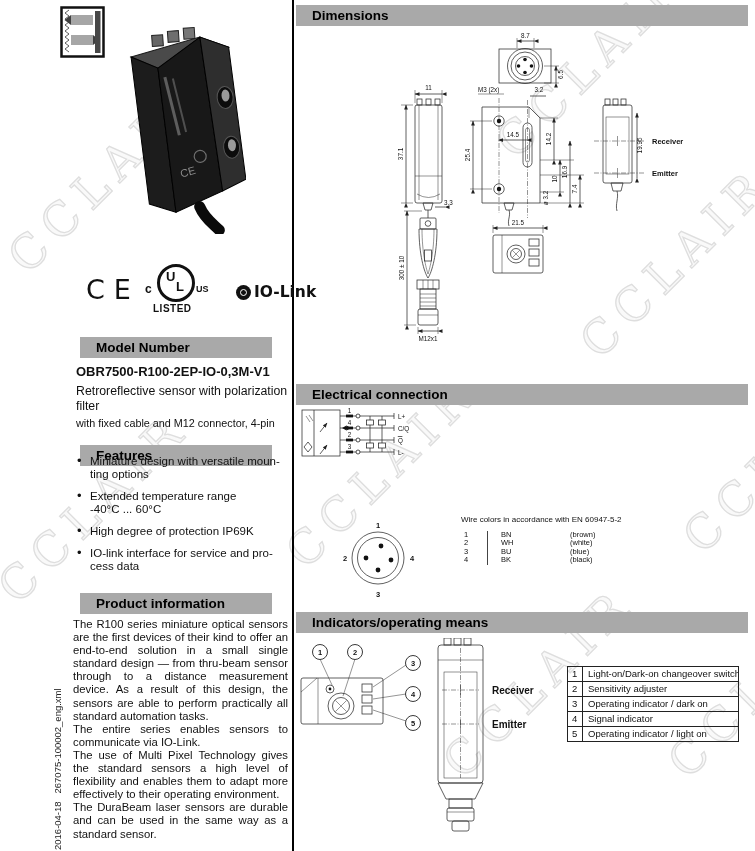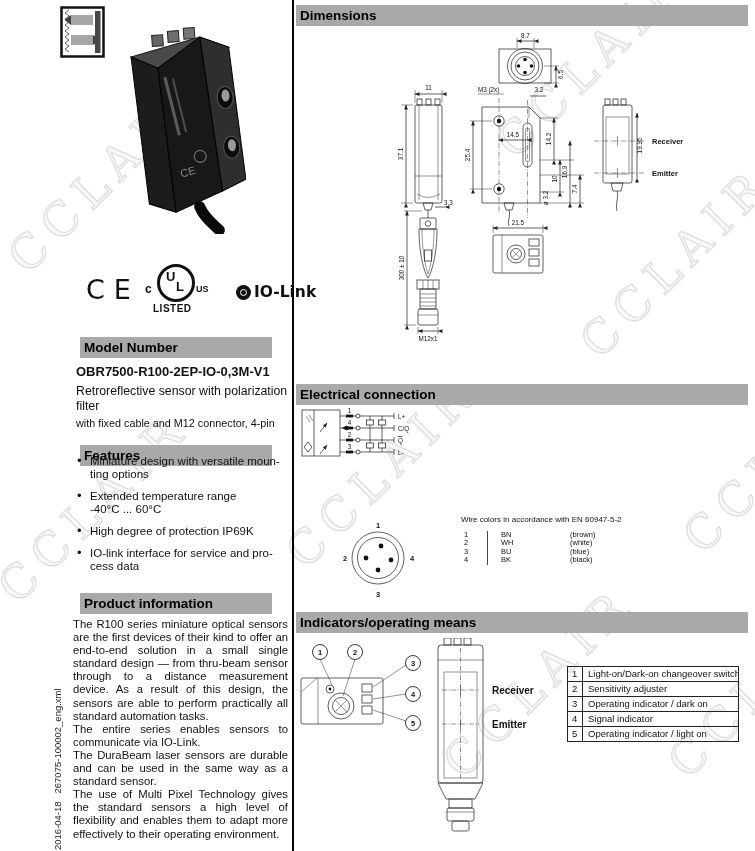--- a/index.html
+++ b/index.html
@@ -1,20 +1,20 @@
 <!DOCTYPE html>
 <html><head>
 <meta charset="utf-8">
 <style>
   html,body{margin:0;padding:0;background:#fff;}
   #page{position:relative;width:755px;height:851px;background:#ffffff;overflow:hidden;
         font-family:"Liberation Sans",sans-serif;color:#111;}
   .abs{position:absolute;}
   .hdr{position:absolute;background:#a9a9a9;color:#000;font-weight:bold;font-size:13.5px;
-       line-height:21px;height:21px;padding-left:4px;box-sizing:border-box;z-index:2;}
+       line-height:21px;height:21px;padding-left:16px;box-sizing:border-box;z-index:2;}
   .hdr.right{width:452px;left:296px;}
   .hdr.left{width:192px;left:80px;}
   .wm{position:absolute;z-index:0;font-family:"DejaVu Serif",serif;font-size:46px;letter-spacing:10px;
       color:rgba(200,200,200,0.10);-webkit-text-stroke:1.3px #dedede;transform:rotate(-45deg);
       pointer-events:none;white-space:nowrap;}
   .z1{position:absolute;z-index:1;}
   #divider{position:absolute;left:292px;top:0;width:1.5px;height:851px;background:#000;z-index:2;}
   #sidenote{position:absolute;left:52px;top:850px;transform:rotate(-90deg);transform-origin:0 0;
             font-size:9.5px;color:#222;white-space:pre;z-index:2;}
   
@@ -139,22 +139,22 @@
 -40°C ... 60°C</li>
     <li>High degree of protection IP69K</li>
     <li>IO-link interface for service and pro-
 cess data</li>
   </ul>
 
   <div class="hdr left" style="top:593px;">Product information</div>
   <div class="abs" id="prodinfo">
     <p>The R100 series miniature optical sensors are the first devices of their kind to offer an end-to-end solution in a small single standard design — from thru-beam sensor through to a distance measurement device. As a result of this design, the sensors are able to perform practically all standard automation tasks.</p>
     <p>The entire series enables sensors to communicate via IO-Link.</p>
+    <p>The use of Multi Pixel Technology gives the standard sensors a high level of flexibility and enables them to adapt more effectively to their operating environment.</p>
     <p>The DuraBeam laser sensors are durable and can be used in the same way as a standard sensor.</p>
-    <p>The use of Multi Pixel Technology gives the standard sensors a high level of flexibility and enables them to adapt more effectively to their operating environment.</p>
   </div>
 
   <div class="hdr right" style="top:5px;">Dimensions</div>
   <svg class="z1" style="left:296px;top:28px;" width="452" height="335" viewBox="0 0 452 335">
     <defs>
       <marker id="ma" markerWidth="7" markerHeight="5" refX="6" refY="2.5" orient="auto">
         <path d="M0,0 L6.5,2.5 L0,5 Z" fill="#222"></path>
       </marker>
     </defs>
 

